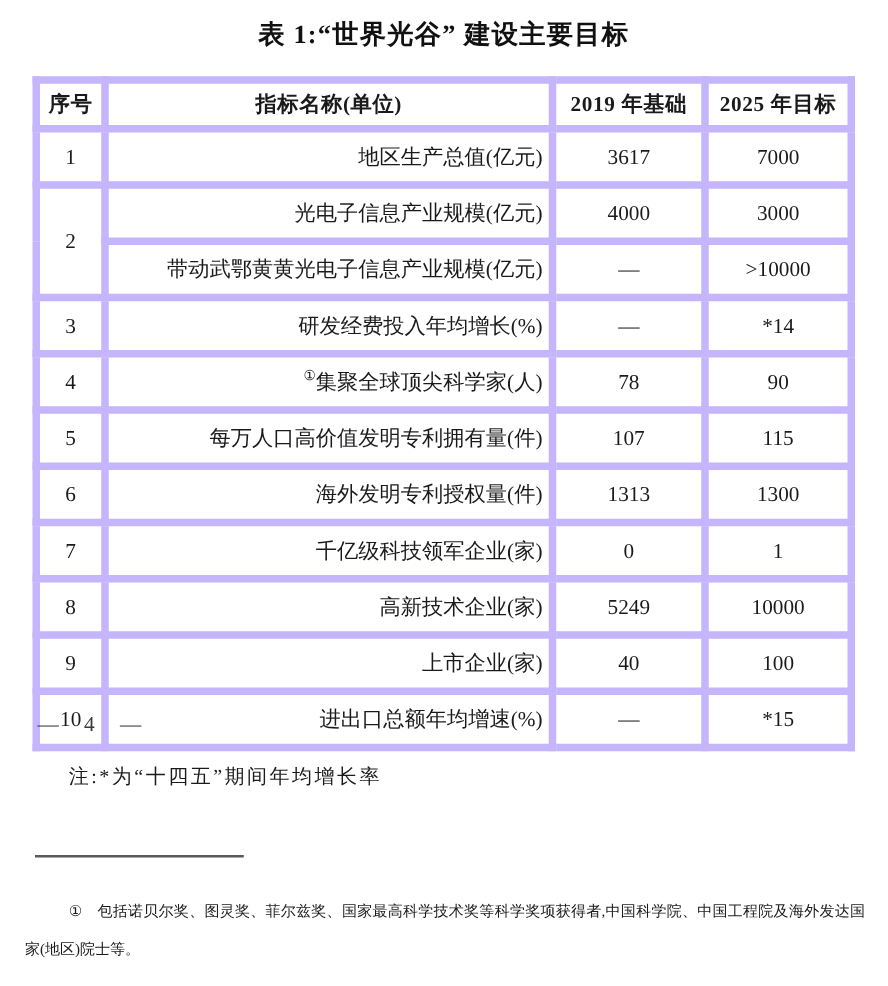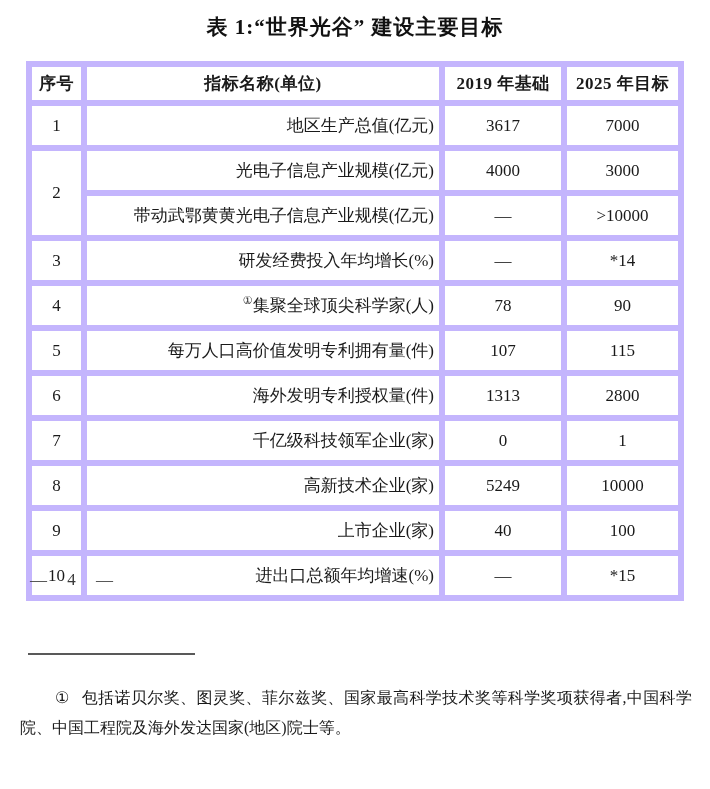--- a/index.html
+++ b/index.html
@@ -65,21 +65,21 @@
     color: #1a1a1a;
   }
   .footnote-separator {
     width: 167px;
     height: 2px;
     background: #595959;
     margin: 52px 0 0 28px;
   }
   .footnote {
     margin: 28px 18px 0 20px;
-    font-size: 16px;
+    font-size: 12px;
     line-height: 30px;
     text-align: justify;
     text-indent: 35px;
     color: #1a1a1a;
   }
   .footnote .marker { margin-right: 12px; }
   .page-number {
     position: absolute;
     left: 30px;
     bottom: 9px;
@@ -144,21 +144,21 @@
         <tr>
           <td>5</td>
           <td class="indicator">每万人口高价值发明专利拥有量(件)</td>
           <td>107</td>
           <td>115</td>
         </tr>
         <tr>
           <td>6</td>
           <td class="indicator">海外发明专利授权量(件)</td>
           <td>1313</td>
-          <td>2800</td>
+          <td>1300</td>
         </tr>
         <tr>
           <td>7</td>
           <td class="indicator">千亿级科技领军企业(家)</td>
           <td>0</td>
           <td>1</td>
         </tr>
         <tr>
           <td>8</td>
           <td class="indicator">高新技术企业(家)</td>
@@ -173,20 +173,21 @@
         </tr>
         <tr>
           <td>10</td>
           <td class="indicator">进出口总额年均增速(%)</td>
           <td>—</td>
           <td>*15</td>
         </tr>
       </tbody>
   </table>
 
+  <p class="table-note">注:*为“十四五”期间年均增长率</p>
 
   <div class="footnote-separator"></div>
 
   <p class="footnote"><span class="marker">①</span><span>包括诺贝尔奖、图灵奖、菲尔兹奖、国家最高科学技术奖等科学奖项获得者,中国科学院、中国工程院及海外发达国家(地区)院士等。</span></p>
 
   <div class="page-number">— 4 —</div>
 
 </div>
 
 </body></html>

